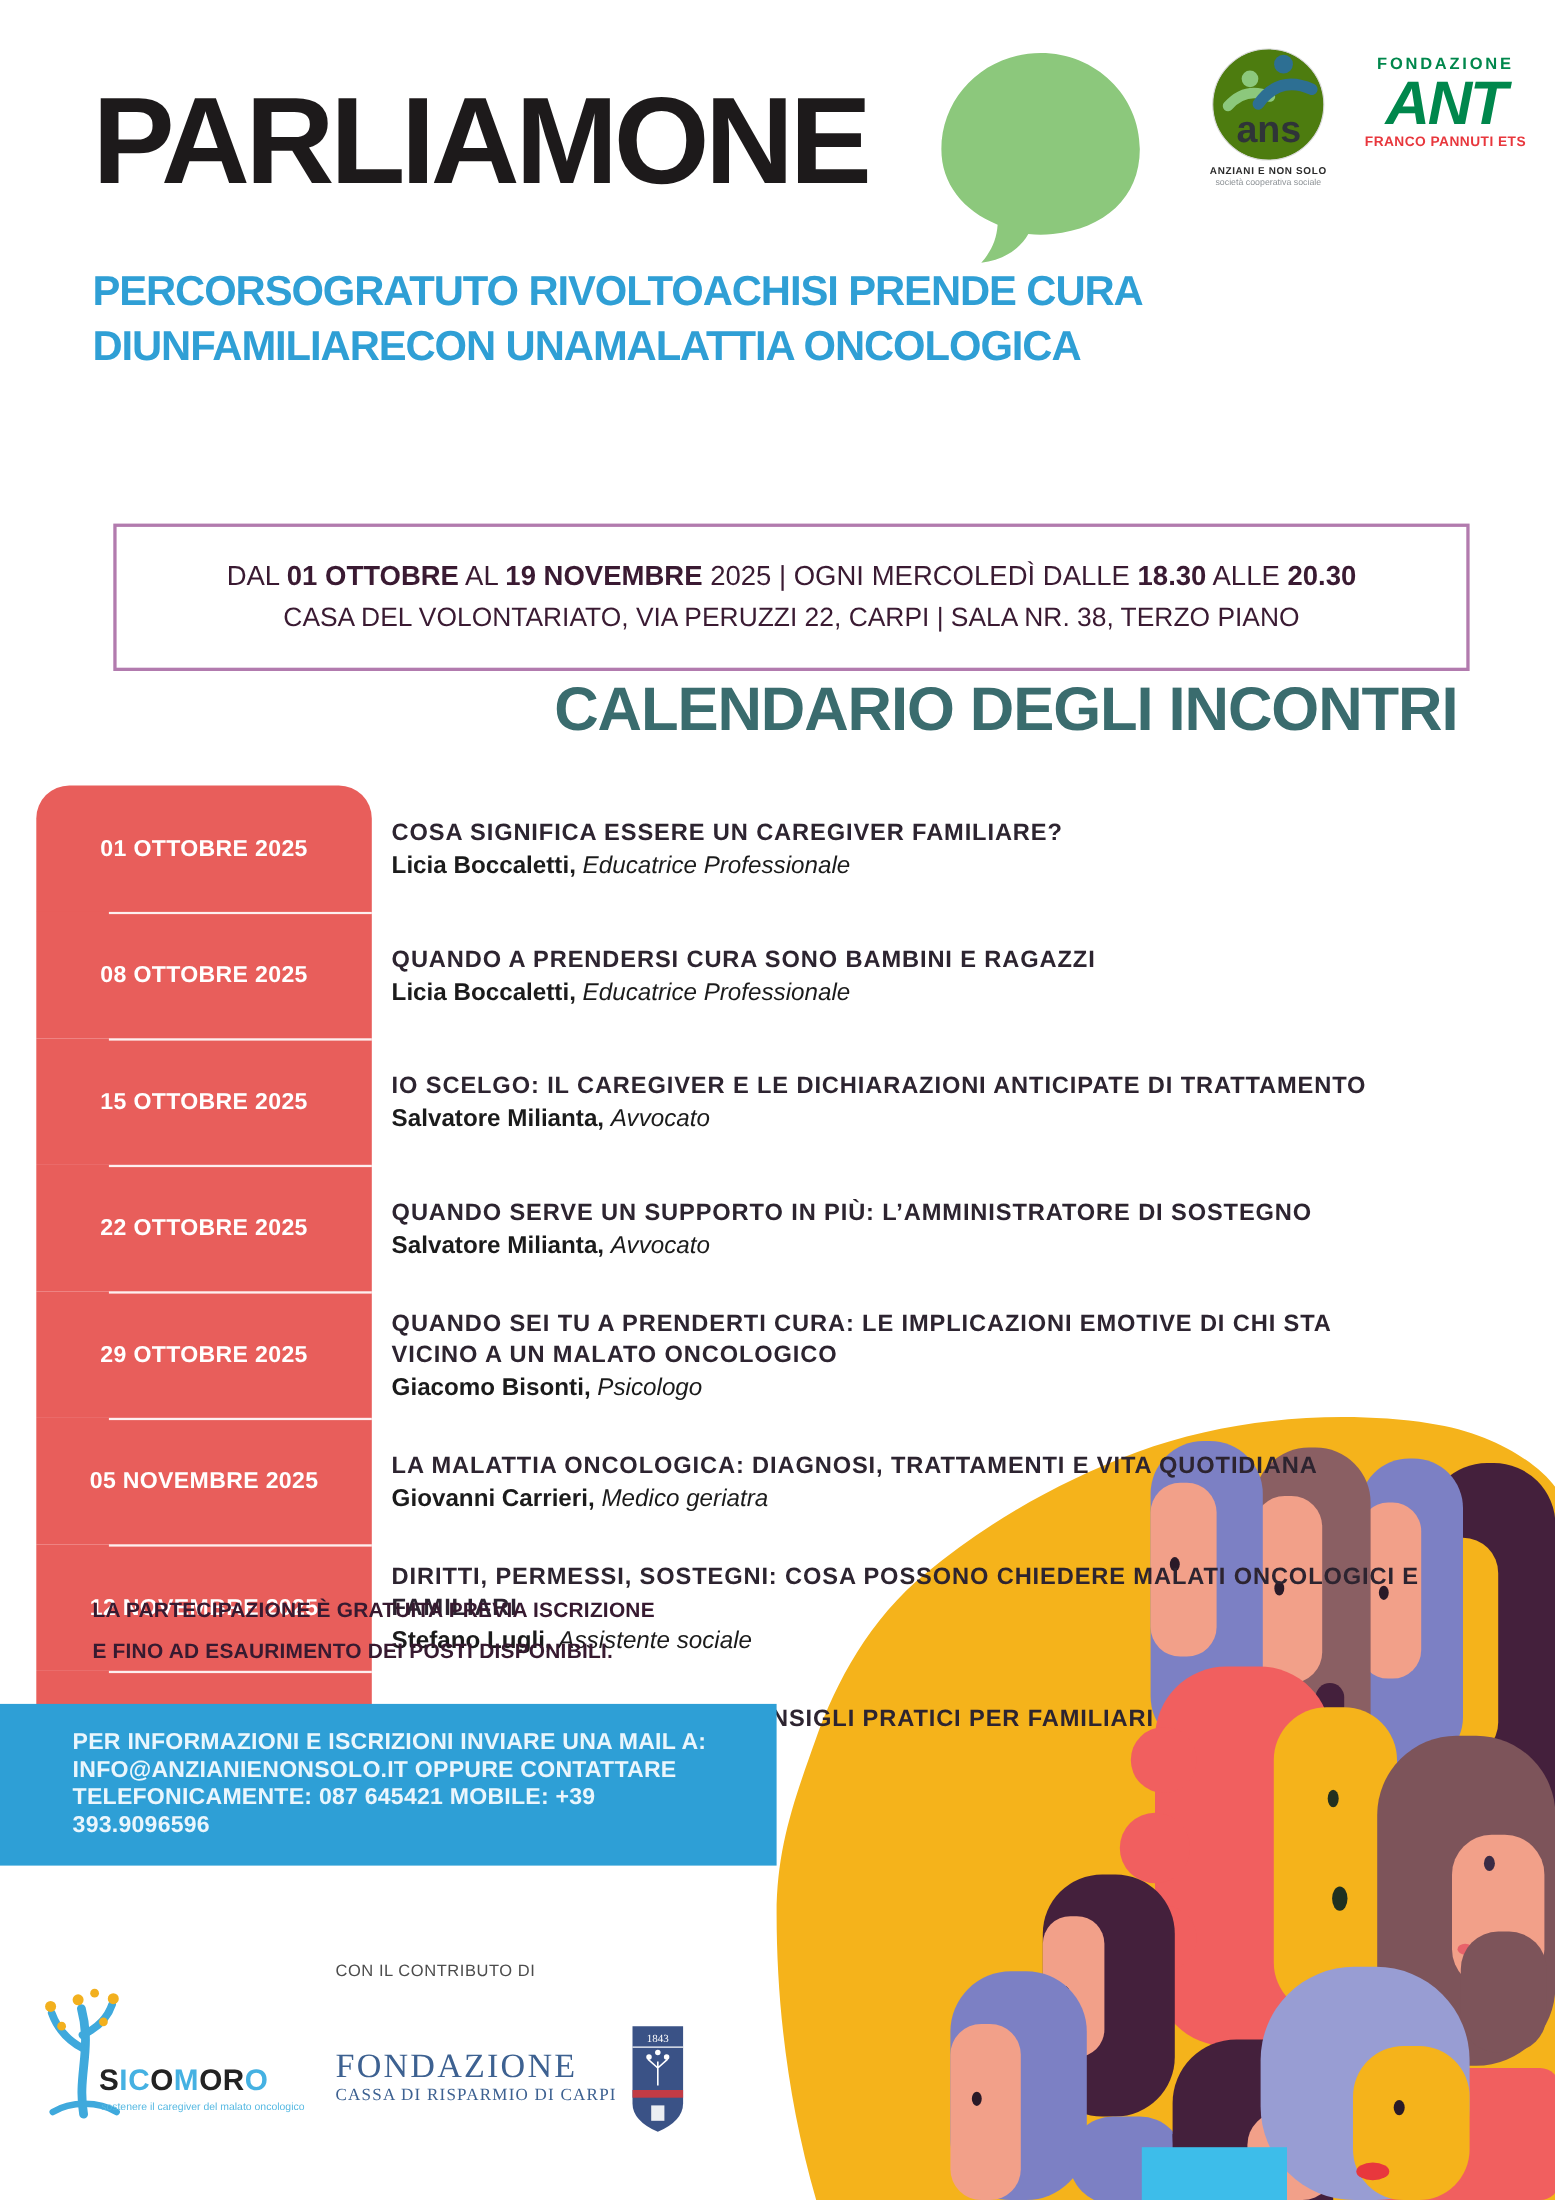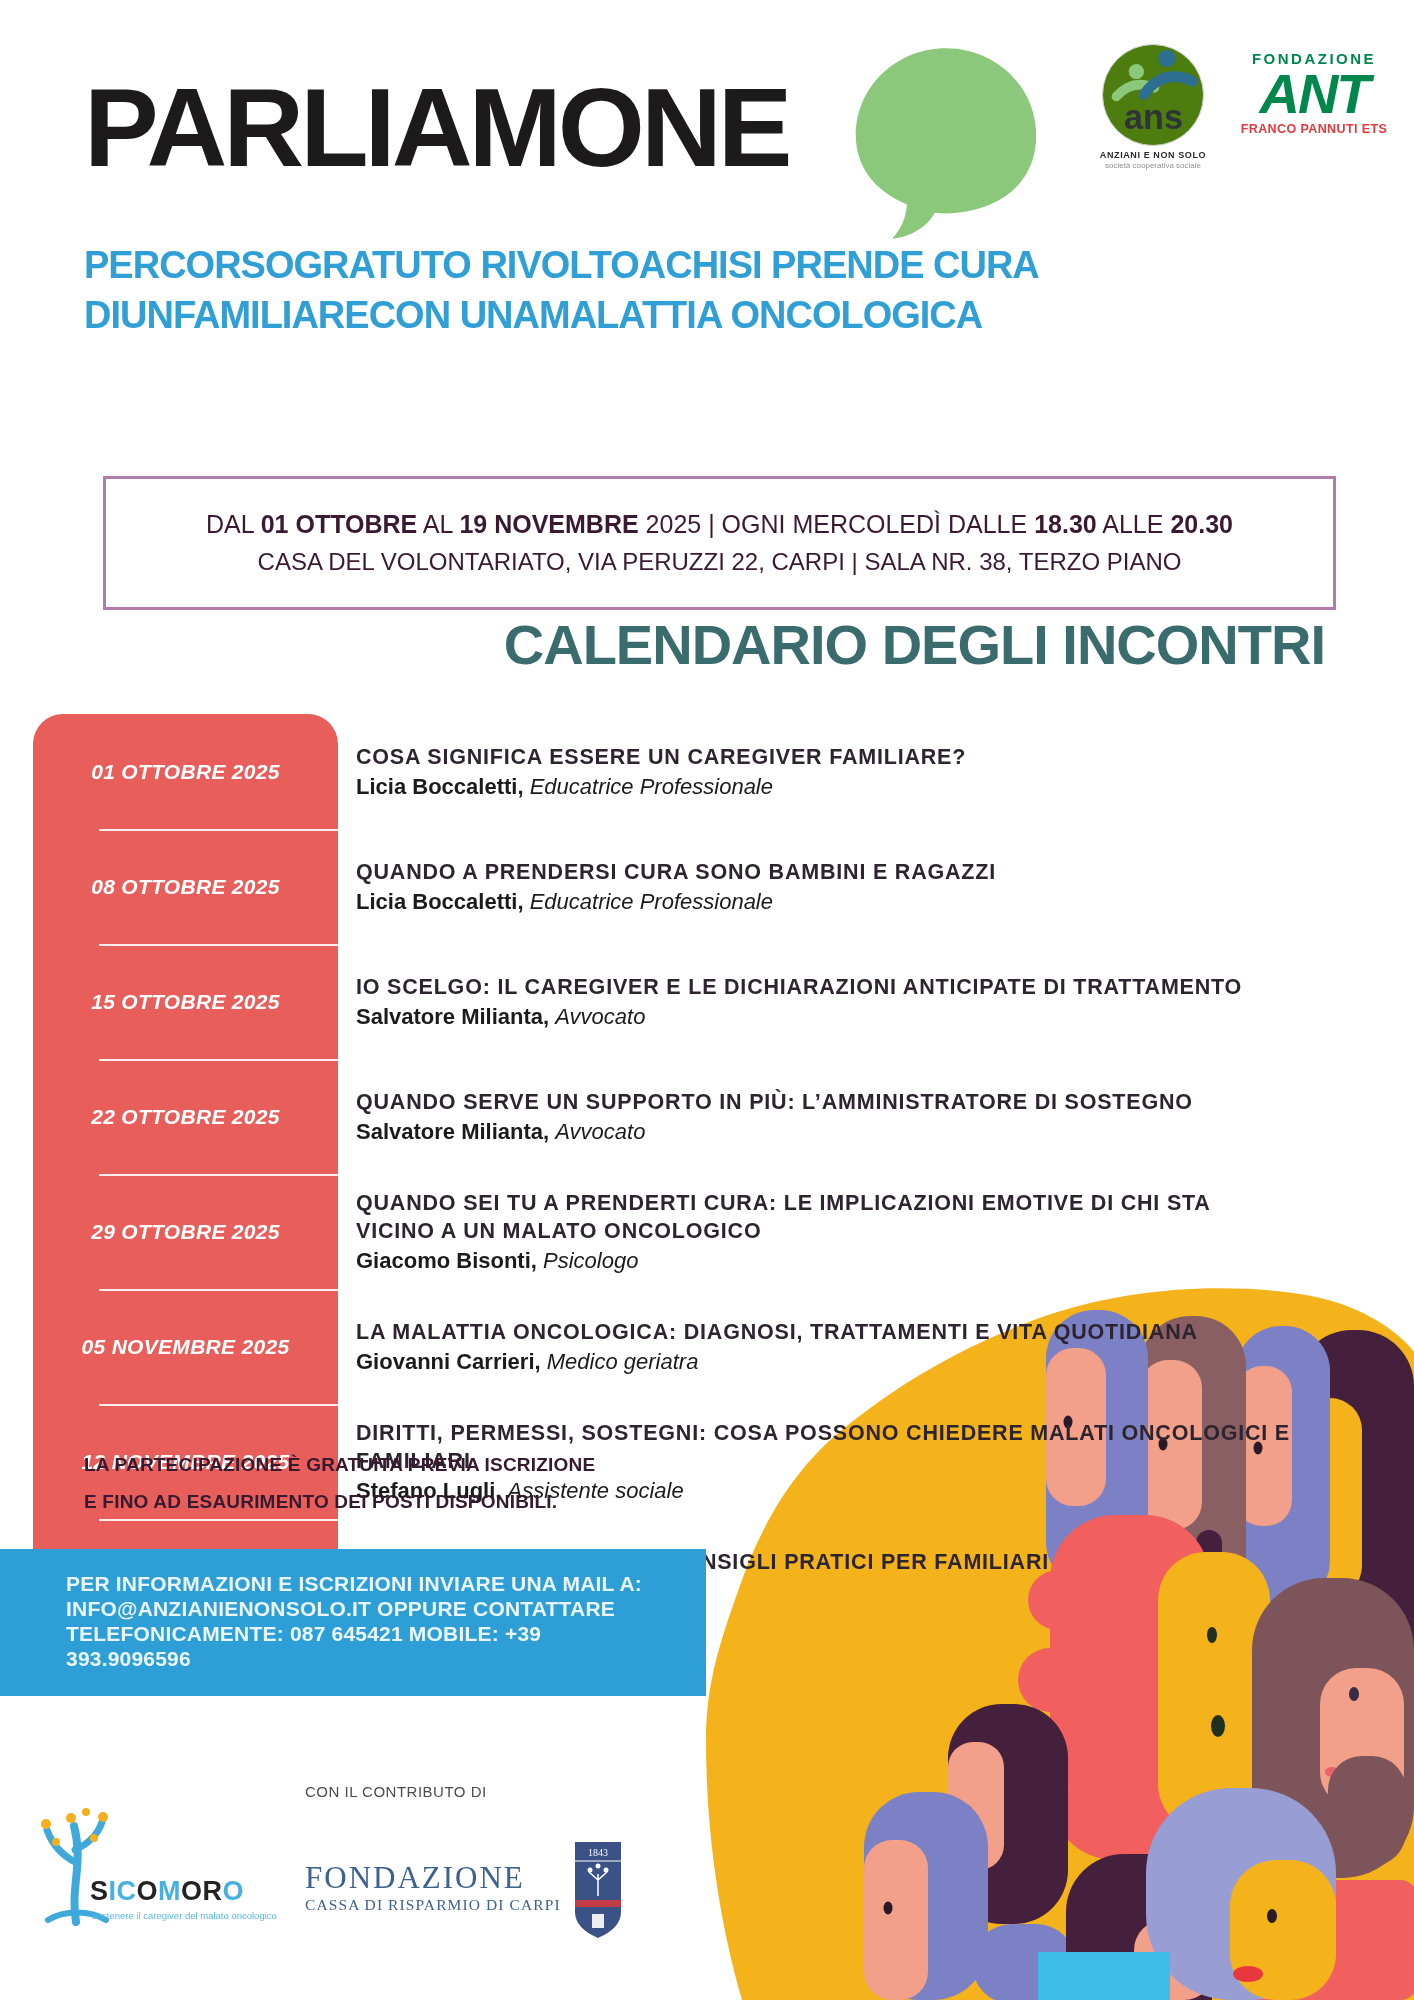--- a/index.html
+++ b/index.html
@@ -33,21 +33,21 @@
   .info-line1{font-size:25px;font-weight:400;}
   .info-line1 b{font-weight:700;}
   .info-line2{font-size:24px;font-weight:400;}
 
   .cal-heading{position:absolute;left:368px;top:612px;width:957px;text-align:right;
                font-size:56px;font-weight:700;color:#3A6C6E;letter-spacing:-1px;}
 
   .calendar{position:absolute;left:33px;top:714px;width:1312px;}
   .cal-row{display:flex;align-items:stretch;}
   .cal-date{flex:0 0 305px;background:#E85E5B;color:#fff;display:flex;align-items:center;justify-content:center;
-            font-size:21px;font-weight:700;letter-spacing:.3px;position:relative;text-align:center;padding:0 12px;font-style:italic;}
+            font-size:21px;font-weight:700;letter-spacing:.3px;position:relative;text-align:center;padding:0 12px;}
   .cal-row + .cal-row .cal-date::before{content:"";position:absolute;top:0;left:66px;right:0;height:2px;
             background:rgba(255,255,255,.9);}
   .cal-row:first-child .cal-date{border-radius:30px 30px 0 0;}
   .cal-row:last-child .cal-date{border-radius:0 0 30px 30px;}
   .cal-content{flex:1;min-height:115px;padding:12px 0 12px 18px;display:flex;flex-direction:column;
                justify-content:center;max-width:1010px;}
   .cal-title{font-size:21.5px;font-weight:700;color:#2D2430;letter-spacing:.8px;line-height:1.32;white-space:pre-line;}
   .cal-speaker{font-size:22px;color:#1b1b1b;margin-top:3px;}
   .cal-speaker b{font-weight:700;}
   .cal-speaker i{font-weight:400;font-style:italic;}

